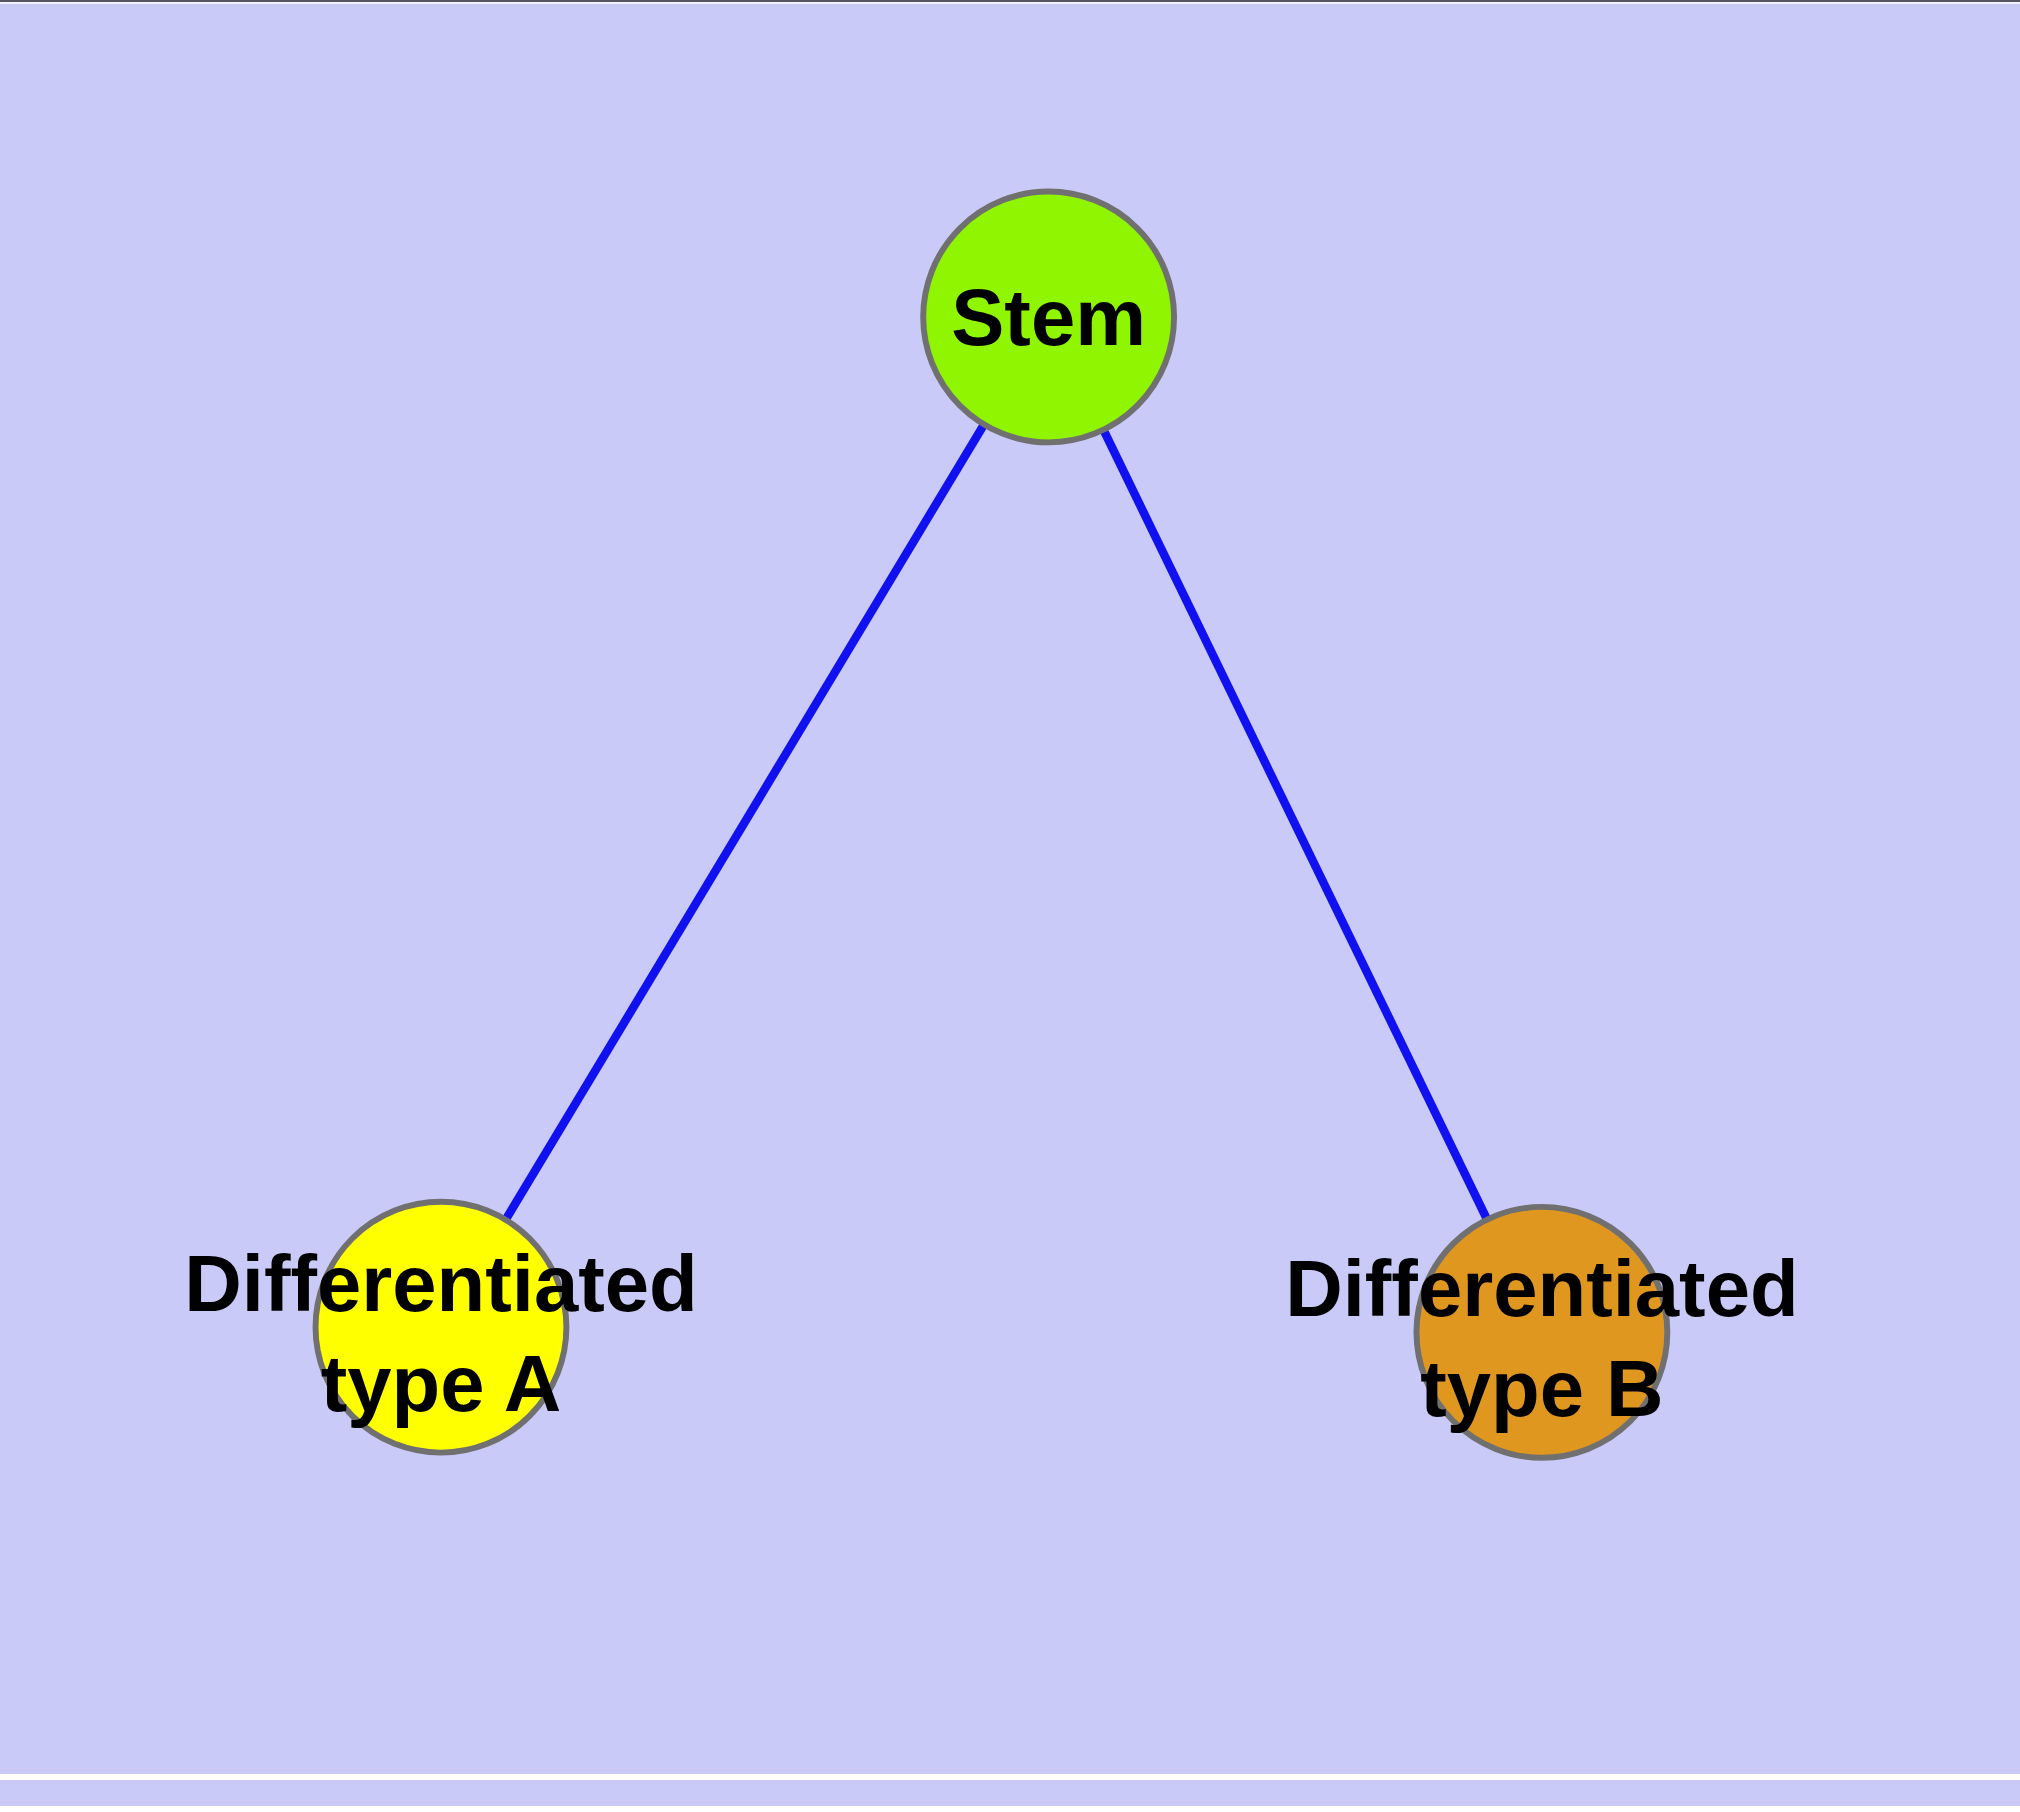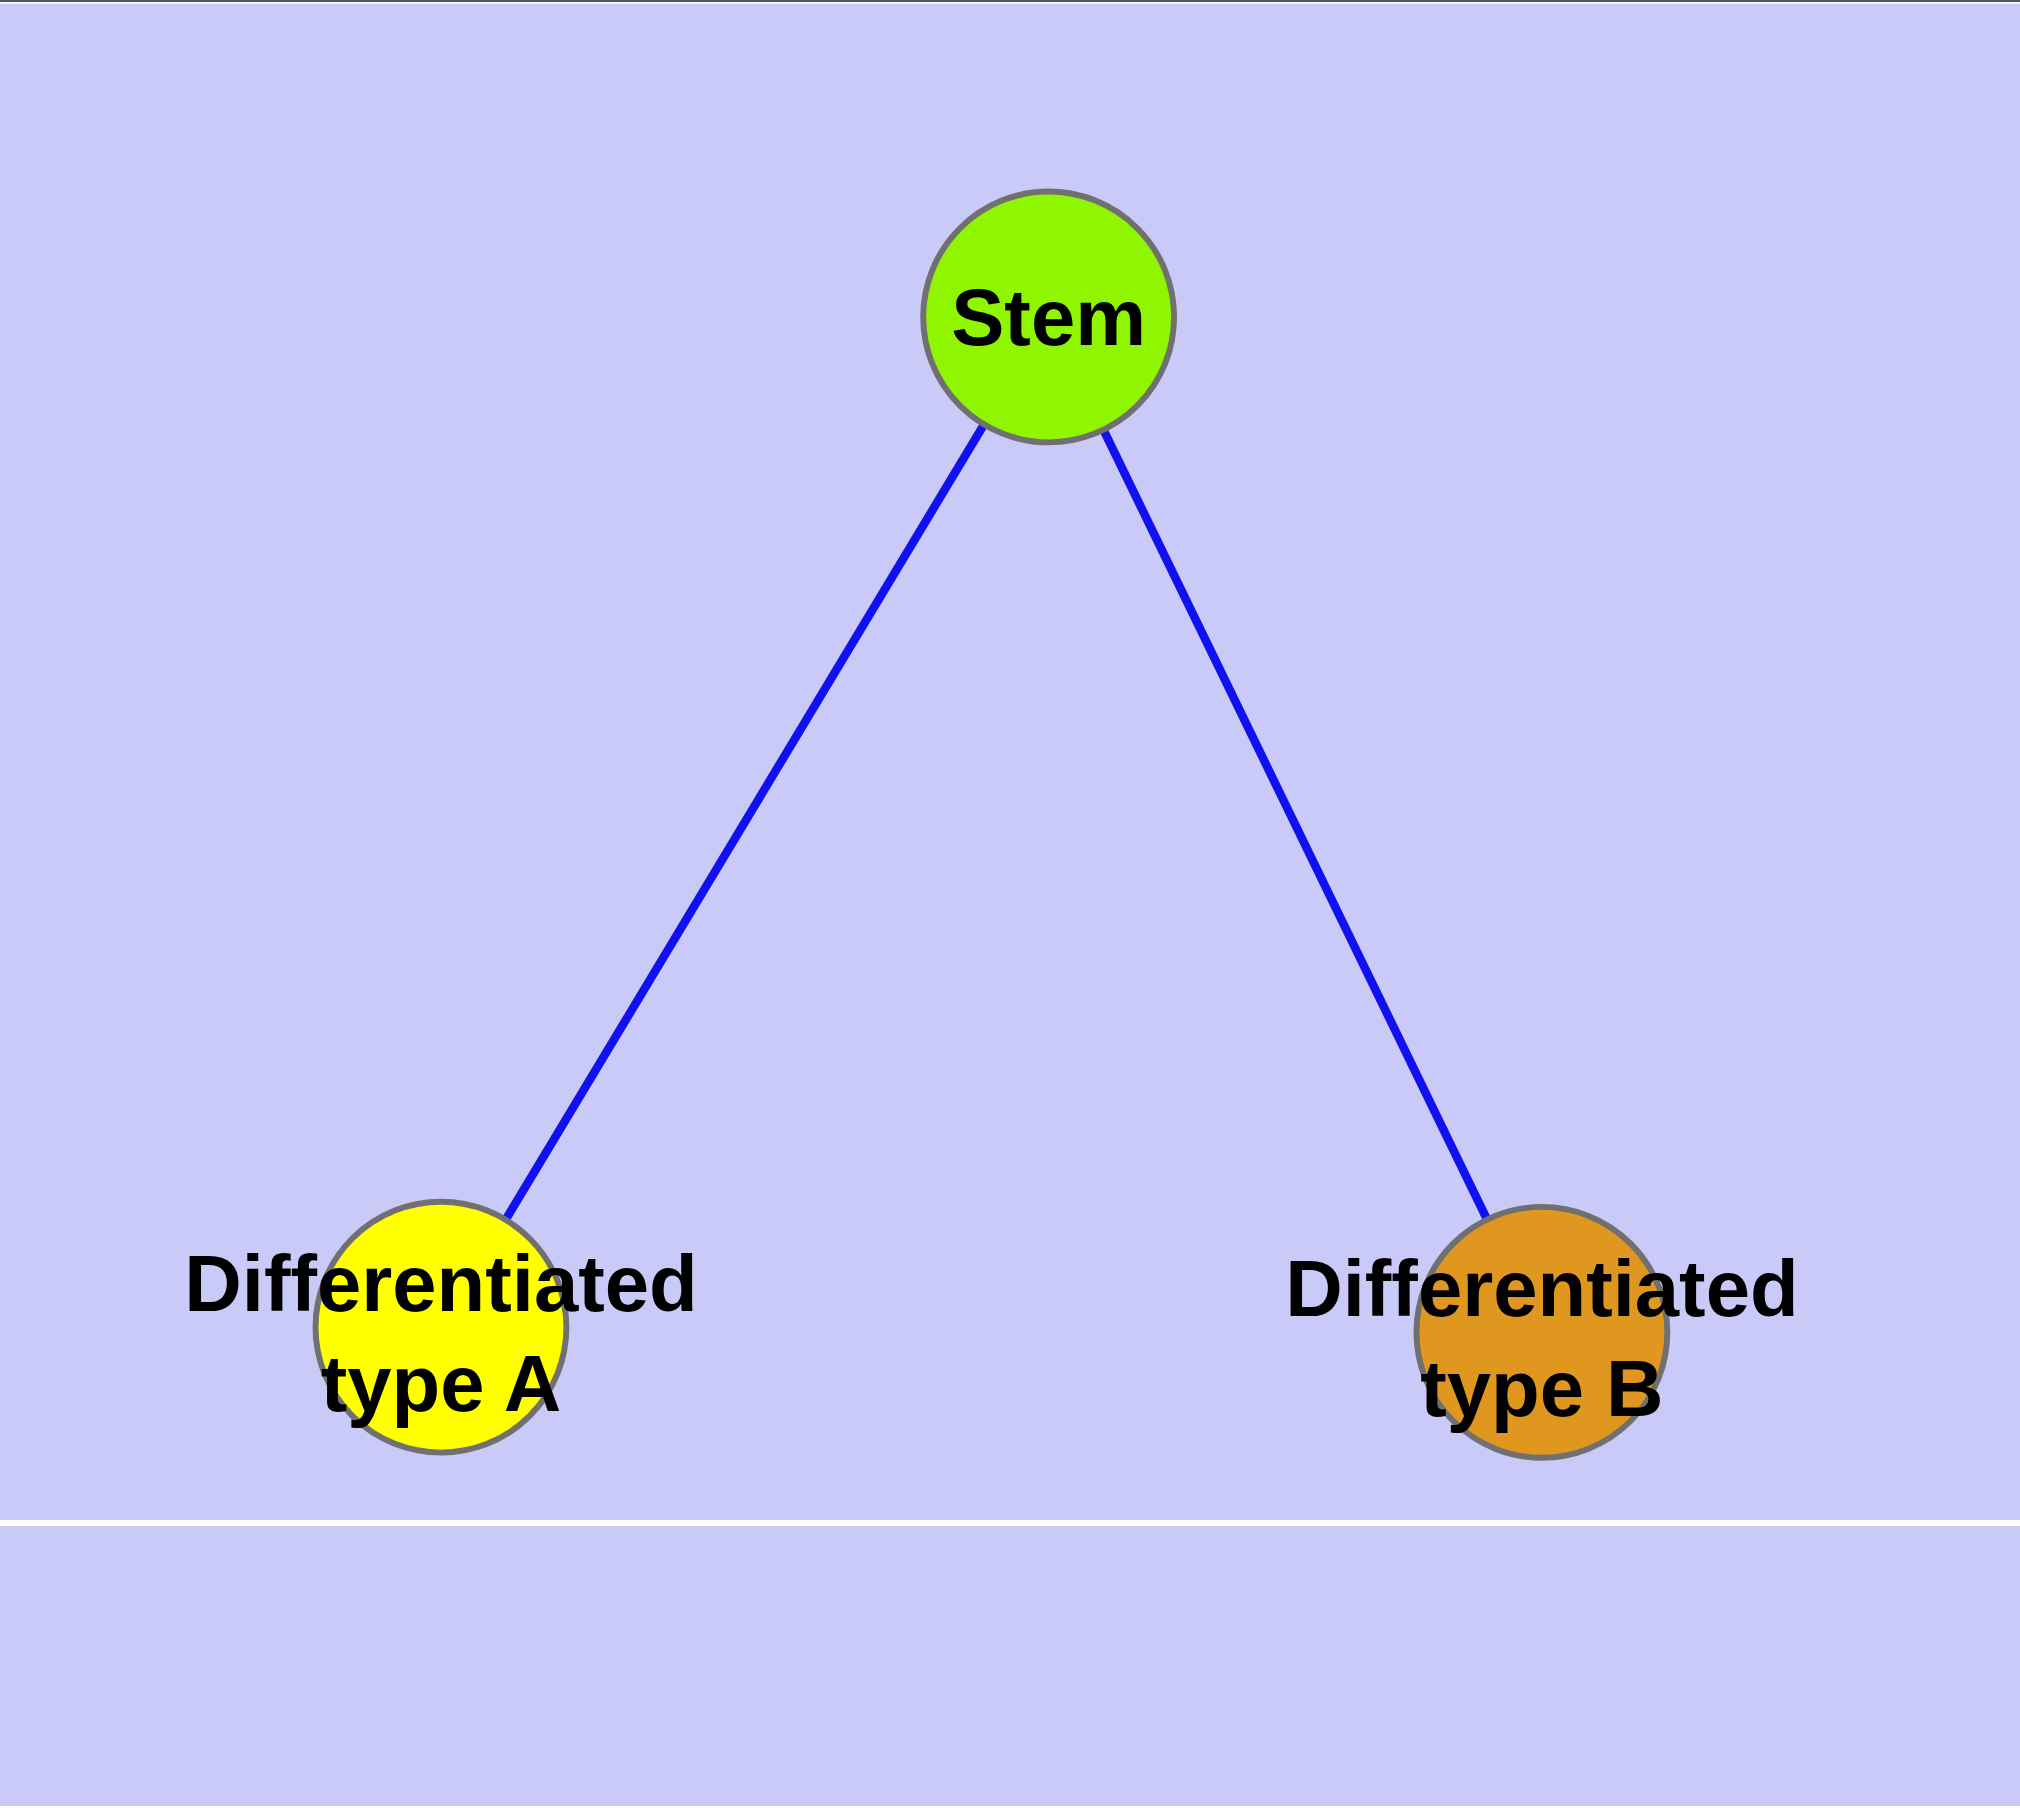--- a/index.html
+++ b/index.html
@@ -4,21 +4,21 @@
 <style>
   html, body { margin: 0; padding: 0; }
   body {
     width: 2021px; height: 1812px;
     background: #ffffff;
     font-family: "Liberation Sans", "DejaVu Sans", sans-serif;
     overflow: hidden;
   }
   .page {
     position: relative;
-    width: 2021px; height: 1526px;
+    width: 2021px; height: 1780px;
     background: #737373;
   }
   .top-dark-line {
     position: absolute; top: 0; left: 0;
     width: 2021px; height: 1.7px;
     background: #55555f;
   }
   .top-light-strip {
     position: absolute; top: 1.7px; left: 0;
     width: 2021px; height: 2.5px;

